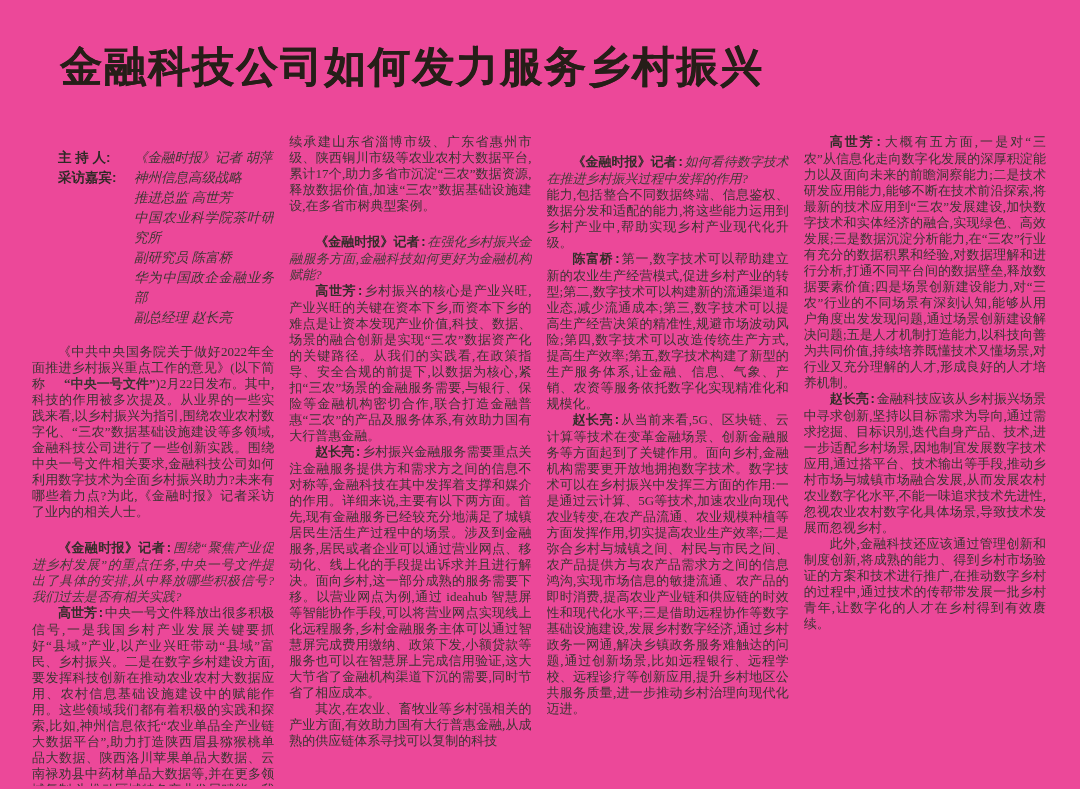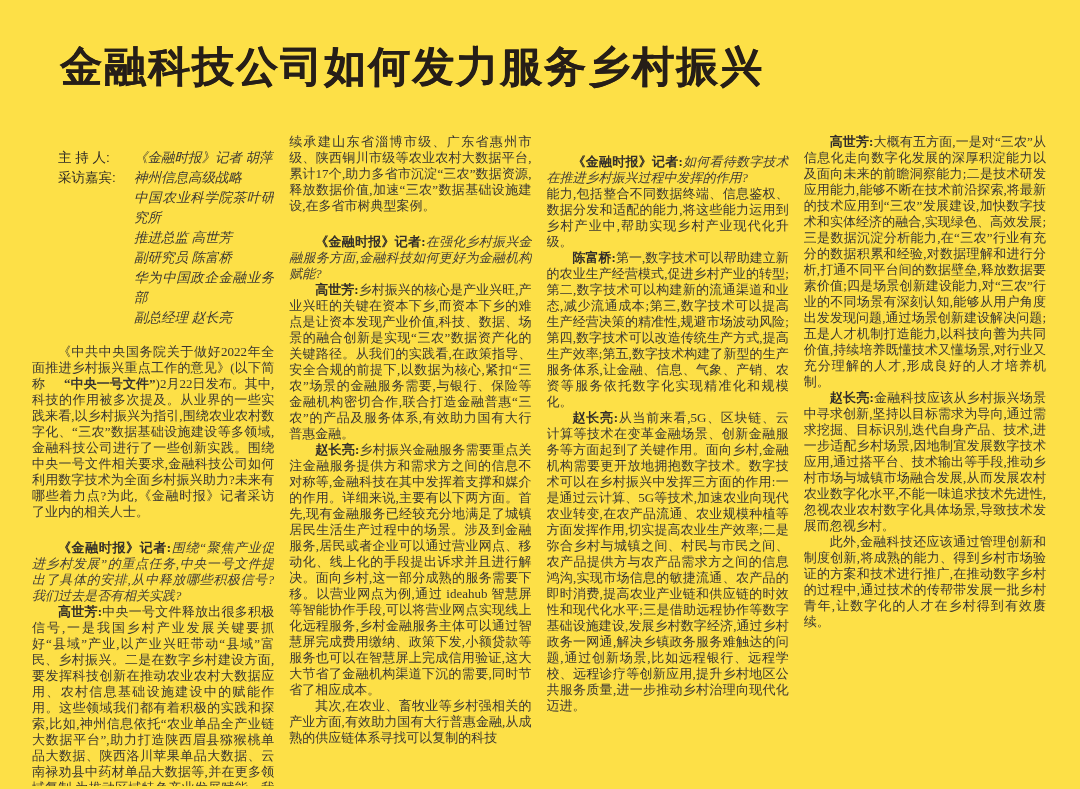--- a/index.html
+++ b/index.html
@@ -1,18 +1,18 @@
 <!DOCTYPE html>
 <html><head>
 <meta charset="utf-8">
 <style>
   html,body{margin:0;padding:0;background:#e8e8e6;}
   .page{
     width:1080px;height:789px;position:relative;overflow:hidden;
-    background:#fde047;
+    background:#ec4899;
     color:#3a3633;
     font-family:"Liberation Serif","DejaVu Serif",serif;
   }
   .title{
     position:absolute;top:44px;left:60px;margin:0;
     font-size:42px;line-height:1.1;font-weight:bold;
     color:#261e18;letter-spacing:2px;
     font-family:"DejaVu Serif","Liberation Serif",serif;
     text-shadow:0.6px 0 currentColor;
     white-space:nowrap;
@@ -24,32 +24,32 @@
   .column{
     flex:1 1 0;min-width:0;overflow:hidden;
     font-size:13px;line-height:16px;text-align:justify;
   }
   .blk{margin:0;text-indent:2em;}
   .blk.cont{text-indent:0;}
   .blk.question{margin-top:20px;font-style:italic;color:#423d39;}
   .blk.question .speaker{font-style:normal;}
   .speaker{
     font-weight:bold;
-    font-family:Liberation Serif, serif;
+    font-family:Liberation Mono, monospace;
     color:#332e2a;
   }
   .blk.lead b{font-weight:bold;margin-left:19px;}
   .byline{
     margin:14px 0 16px 26px;text-indent:0;
     font-size:13.5px;line-height:20px;
   }
   .byline-row{display:flex;}
   .byline-row .lbl{
     flex:0 0 76px;white-space:pre;
-    font-weight:normal;color:#2e2a26;
+    font-weight:bold;color:#2e2a26;
     font-family:"Liberation Sans","DejaVu Sans",sans-serif;
   }
   .byline-row .val{font-style:italic;color:#3d3834;}
 </style>
 </head>
 <body>
 
 <div class="page">
   <h1 class="title">金融科技公司如何发力服务乡村振兴</h1>
   <div class="columns">
@@ -58,25 +58,25 @@
           <div class="byline-row">
             <span class="lbl">主 持 人:</span>
             <span class="val">《金融时报》记者 胡萍</span>
           </div>
           <div class="byline-row">
             <span class="lbl">采访嘉宾:</span>
             <span class="val">神州信息高级战略</span>
           </div>
           <div class="byline-row">
             <span class="lbl"></span>
-            <span class="val">中国农业科学院茶叶研究所</span>
+            <span class="val">推进总监 高世芳</span>
           </div>
           <div class="byline-row">
             <span class="lbl"></span>
-            <span class="val">推进总监 高世芳</span>
+            <span class="val">中国农业科学院茶叶研究所</span>
           </div>
           <div class="byline-row">
             <span class="lbl"></span>
             <span class="val">副研究员 陈富桥</span>
           </div>
           <div class="byline-row">
             <span class="lbl"></span>
             <span class="val">华为中国政企金融业务部</span>
           </div>
           <div class="byline-row">

